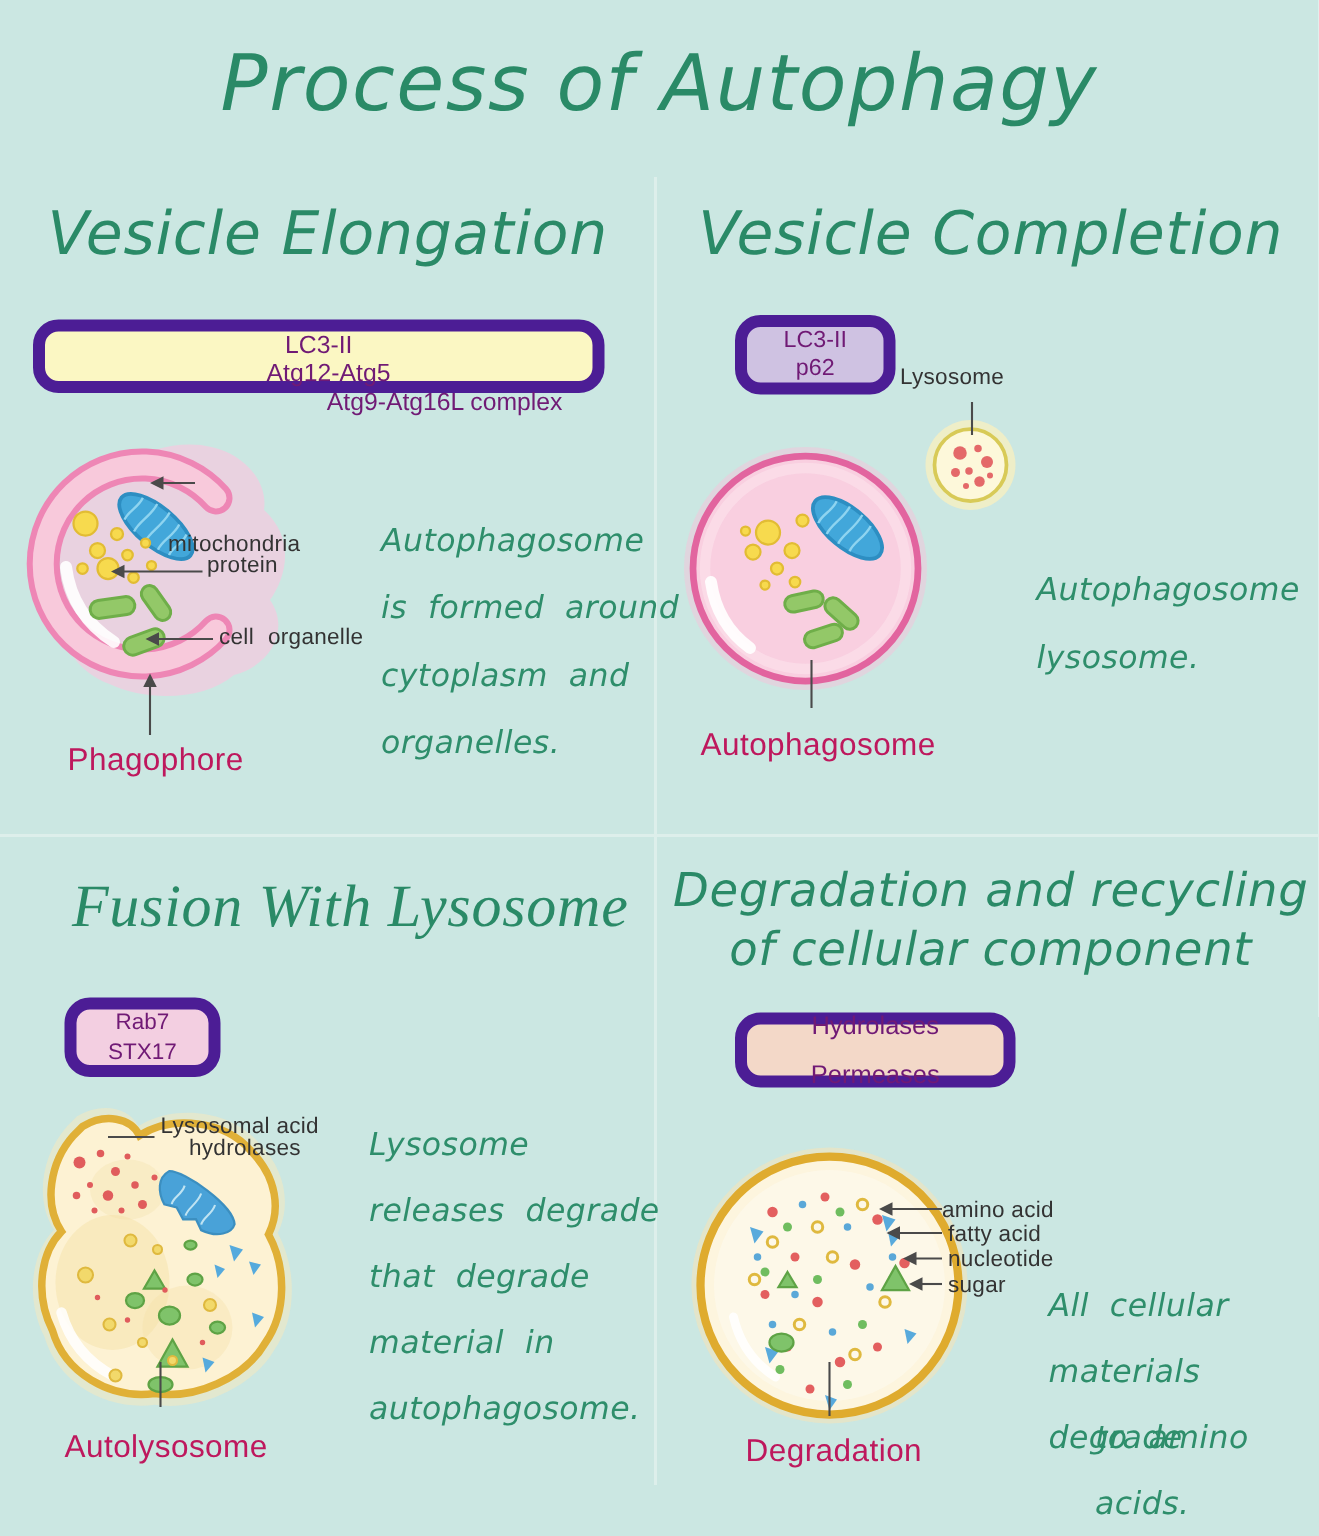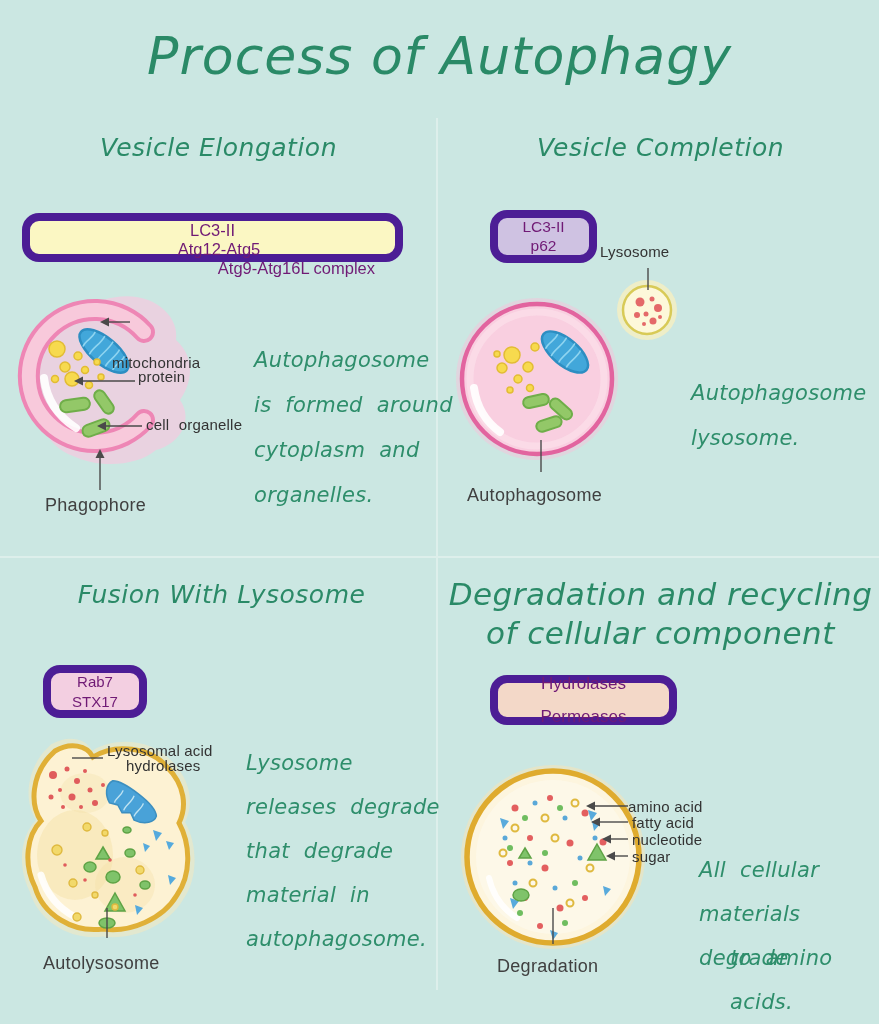--- a/index.html
+++ b/index.html
@@ -10,40 +10,40 @@
   }
   .abs{position:absolute;}
   .title{
     width:879px;text-align:center;top:26px;left:0;
     font-family:"DejaVu Sans",sans-serif;font-style:italic;
     font-size:52px;color:#2a8a67;letter-spacing:1px;font-weight:500;
   }
   .qheading{
     text-align:center;
     font-family:"DejaVu Sans",sans-serif;font-style:italic;
-    font-size:25px;color:#2a8a67;letter-spacing:.5px;font-weight:500;
+    font-size:40px;color:#2a8a67;letter-spacing:.5px;font-weight:500;
   }
   .qheading .hl{display:block;line-height:39px;}
   .divider{background:#ddefeb;}
   .pill{
     border:8px solid #4c1d95;border-radius:17px;
     display:flex;align-items:center;
     color:#701a75;box-sizing:border-box;flex-direction:column;
   }
   .pill span{white-space:nowrap;}
   .green-par{
     font-family:"DejaVu Sans",sans-serif;font-style:italic;
     font-size:21px;color:#2e8e6b;letter-spacing:.3px;word-spacing:7px;
   }
   .green-par div{height:45px;line-height:45px;}
   .flabel{
     font-size:15px;color:#333;letter-spacing:.2px;white-space:nowrap;
   }
   .figcap{
-    font-size:18px;color:#404040;letter-spacing:.3px;white-space:nowrap;
+    font-size:21px;color:#be185d;letter-spacing:.3px;white-space:nowrap;
   }
 </style>
 </head>
 <body>
 
 <div id="canvas">
 
   <div class="abs divider" style="left:436px;top:118px;width:2px;height:872px;"></div>
   <div class="abs divider" style="left:0;top:556px;width:879px;height:2px;"></div>
 
@@ -160,21 +160,21 @@
   </svg>
 
   <div class="abs flabel" style="left:600px;top:243px;">Lysosome</div>
   <div class="abs figcap" style="left:467px;top:485px;">Autophagosome</div>
 
   <div class="abs green-par" style="left:691px;top:371px;">
     <div>Autophagosome</div>
     <div>lysosome.</div>
   </div>
 
-  <div class="abs qheading" style="left:0;top:580px;width:443px;">Fusion With Lysosome</div>
+  <div class="abs qheading" style="left:12px;top:580px;width:443px;font-family:Liberation Serif, serif;">Fusion With Lysosome</div>
 
   <div class="abs pill" style="left:43px;top:665px;width:104px;height:53px;background:#f3cfe1;padding:0 12px;font-size:15px;justify-content:space-between;">
     <span>Rab7</span>
     <span>STX17</span>
   </div>
 
   <svg class="abs" style="left:15px;top:735px;" width="420" height="230" viewBox="0 0 420 230">
     <path transform="translate(-7,-8) scale(1.08)" d="M40,16 C55,7 72,10 78,22 C100,8 135,12 152,32 C170,50 172,72 164,88
              C176,110 176,140 162,160 C148,184 115,198 88,194 C58,198 28,180 20,152
              C8,128 12,100 26,86 C14,68 18,40 34,22 Z" fill="#eee8c4" opacity="0.65"></path>

